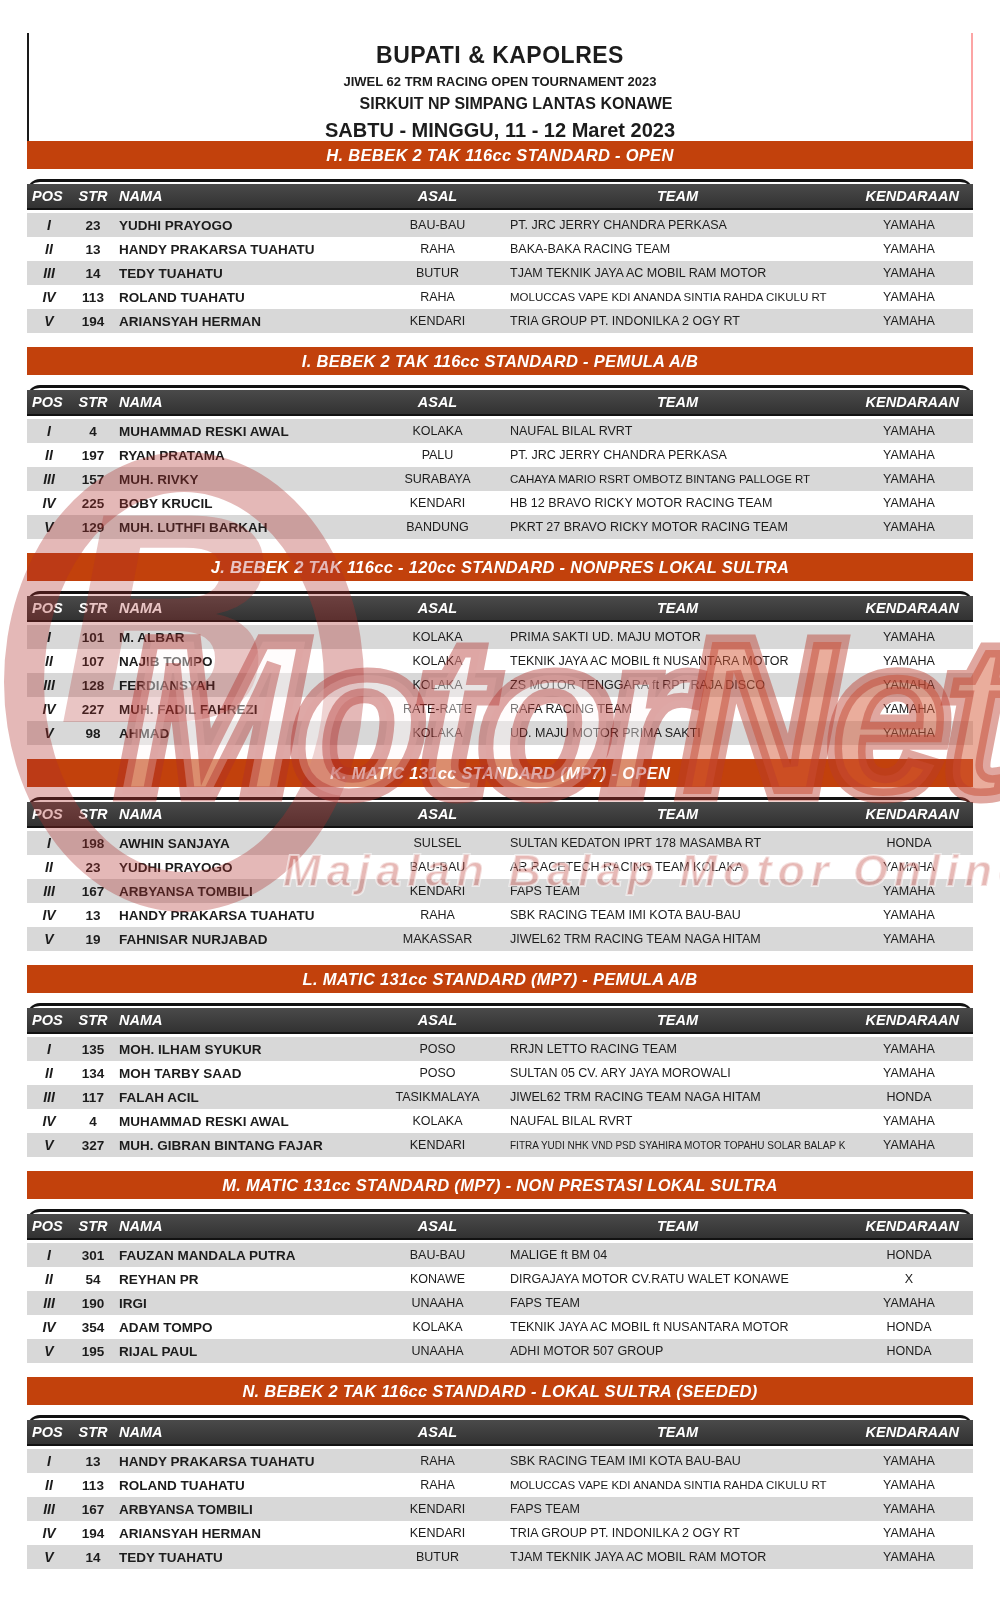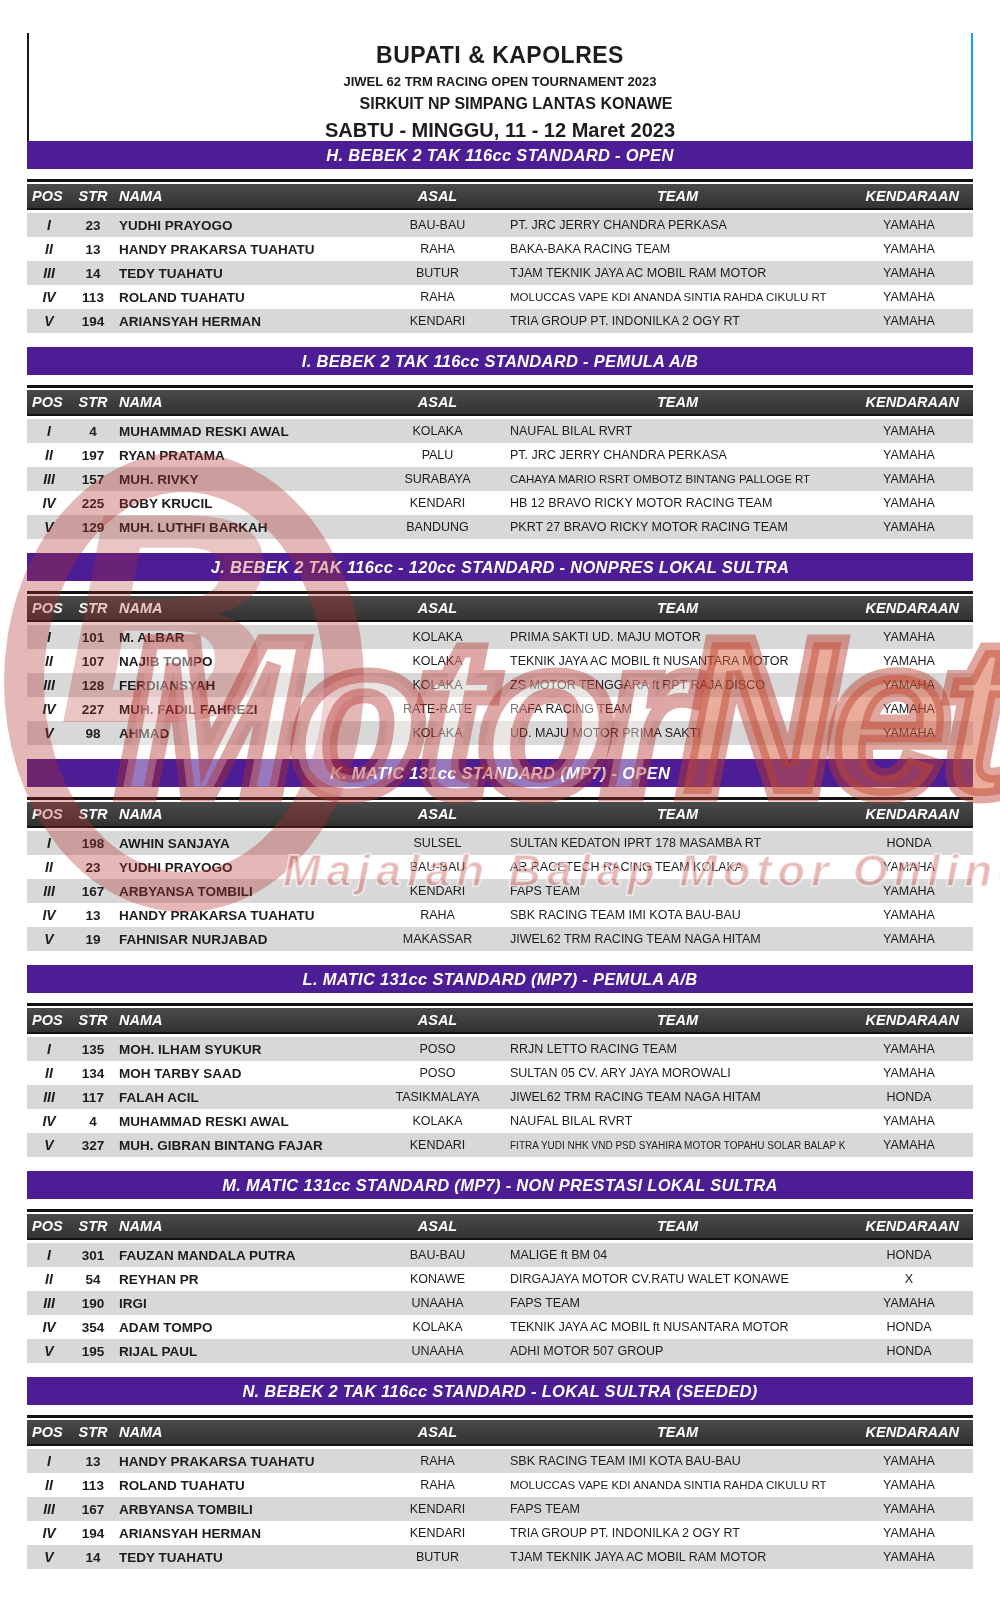--- a/index.html
+++ b/index.html
@@ -9,46 +9,47 @@
     background:#ffffff;
     overflow:hidden;
     font-family:"Liberation Sans","DejaVu Sans",sans-serif;
     color:#1c1c1c;
   }
   .content{position:absolute;left:27px;top:33px;width:946px;}
 
   
   .title-box{
     border-left:2px solid #1a1a1a;
-    border-right:2px solid #0ea5e9;
+    border-right:2px solid #fca5a5;
     height:108px;
     box-sizing:border-box;
     padding-top:9px;
     text-align:center;
   }
   .title-1{font-size:23px;font-weight:700;letter-spacing:.5px;}
   .title-2{font-size:13px;font-weight:700;margin-top:5px;}
   .title-3{font-size:16px;font-weight:700;margin-top:6px;padding-left:32px;}
   .title-4{font-size:20px;font-weight:700;margin-top:6px;}
 
   
   .section{margin-bottom:14px;}
   .section-bar{
-    background:#4c1d95;
+    background:#c2410c;
     color:#ffffff;
     height:28px;line-height:28px;
     text-align:center;
     font-size:16.5px;font-weight:700;font-style:italic;
     letter-spacing:.3px;
     margin-bottom:10px;
   }
   .thead-wrap{
     border-top:3px solid #121212;
     padding-top:2px;
     background:#ffffff;
+    border-radius:13px;
   }
   .thead{
     background:linear-gradient(180deg,#4a4a4a 0%,#323232 100%);
     border-bottom:2px solid #121212;
     height:24px;
     display:grid;
     grid-template-columns:44px 44px 250px 145px 335px 128px;
     align-items:center;
     color:#ffffff;
     font-size:14.5px;font-weight:700;font-style:italic;

